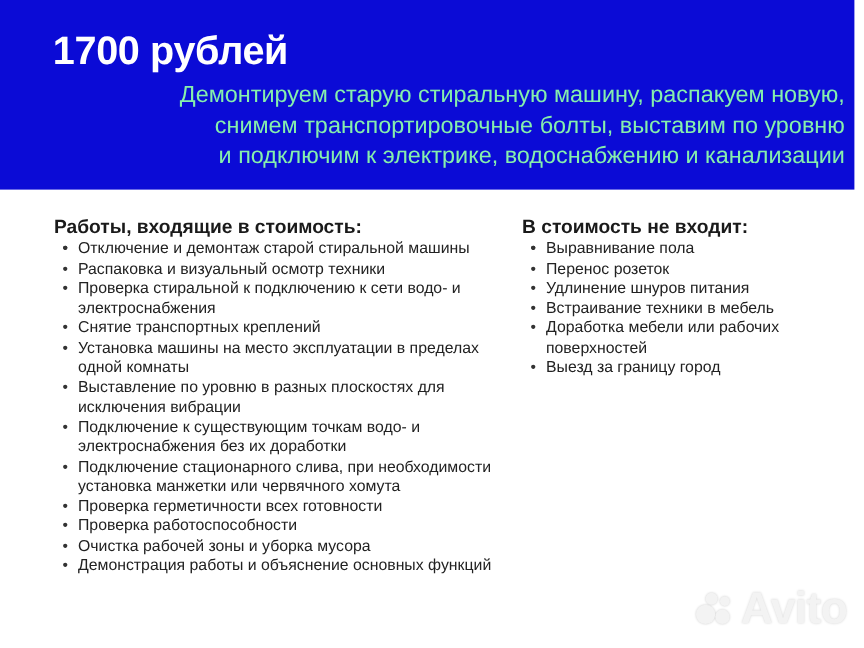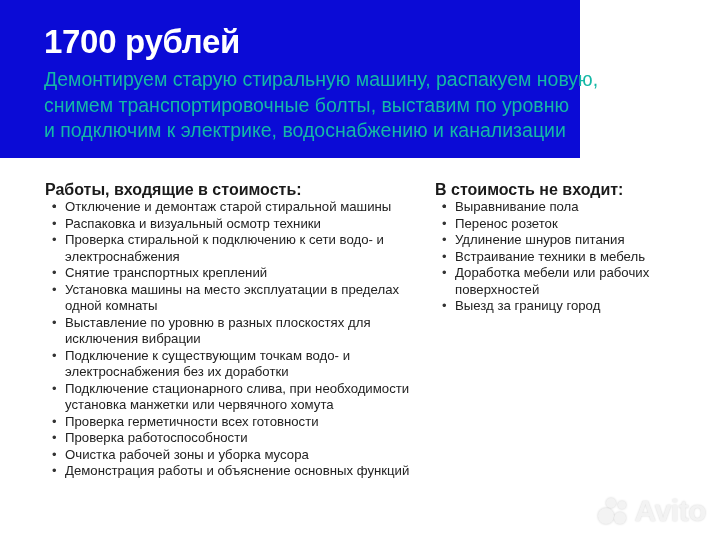--- a/index.html
+++ b/index.html
@@ -1,45 +1,45 @@
 <!DOCTYPE html>
 <html><head>
   <meta charset="utf-8">
   <style>
     * { box-sizing: border-box; margin: 0; padding: 0; }
     html, body { width: 720px; height: 540px; overflow: hidden; background: #ffffff; }
     body { font-family: "Liberation Sans", "DejaVu Sans", sans-serif; color: #1a1a1a; position: relative; }
     .hero {
-      position: absolute; left: 0; top: 0; width: 580px; height: 158px;
+      position: absolute; left: 0; top: 0; width: 712px; height: 158px;
       background: #0b0bd6; color: #ffffff;
     }
     .price {
       position: absolute; left: 44px; top: 22px;
       font-size: 33px; font-weight: bold; letter-spacing: -0.3px; line-height: 40px;
     }
     .desc {
       position: absolute; left: 44px; top: 67px; width: 660px;
-      font-size: 19.5px; line-height: 25.5px; color: #14b8a6;
+      font-size: 19.5px; line-height: 25.5px; color: #86efac; text-align: right;
     }
     .col { position: absolute; top: 182px; }
     .col.left { left: 45px; width: 385px; }
     .col.right { left: 435px; width: 260px; }
     .col-title { font-size: 16px; font-weight: bold; line-height: 16px; margin-bottom: 1px; color: #1a1a1a; }
     ul.items { list-style: none; }
     ul.items li {
       position: relative; padding-left: 20px;
       font-size: 13.2px; line-height: 16.5px; color: #222222;
     }
     ul.items li .bullet {
       position: absolute; left: 7px; top: 0; font-size: 13px; color: #333;
     }
     .watermark {
       position: absolute; right: 14px; bottom: 12px;
       display: flex; align-items: center; gap: 4px;
-      color: #f3f3f3; font-weight: bold; font-size: 30px; letter-spacing: -0.5px;
+      color: #f3f3f3; font-weight: bold; font-size: 37px; letter-spacing: -0.5px;
       text-shadow: 0 0 2px rgba(0,0,0,0.18);
     }
     .watermark svg { filter: drop-shadow(0 0 1px rgba(0,0,0,0.2)); }
   </style>
 </head>
 <body>
 
 <div class="hero">
   <div class="price">1700 рублей</div>
   <div class="desc">

